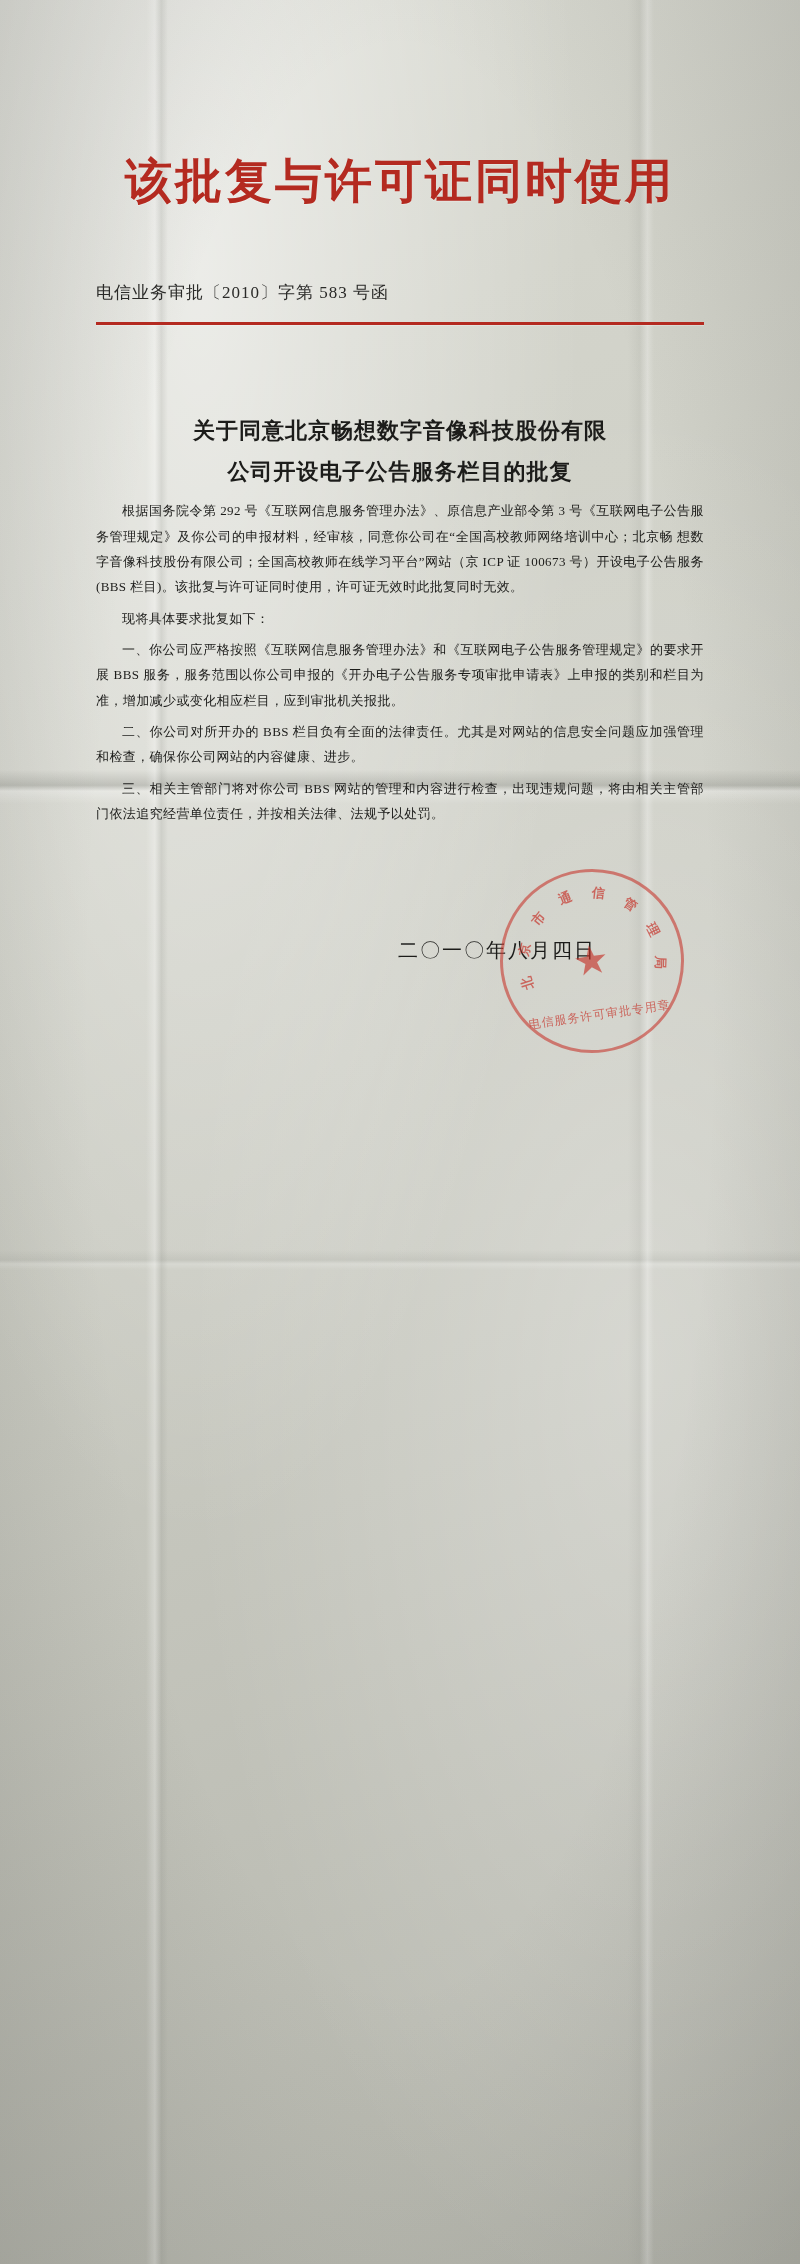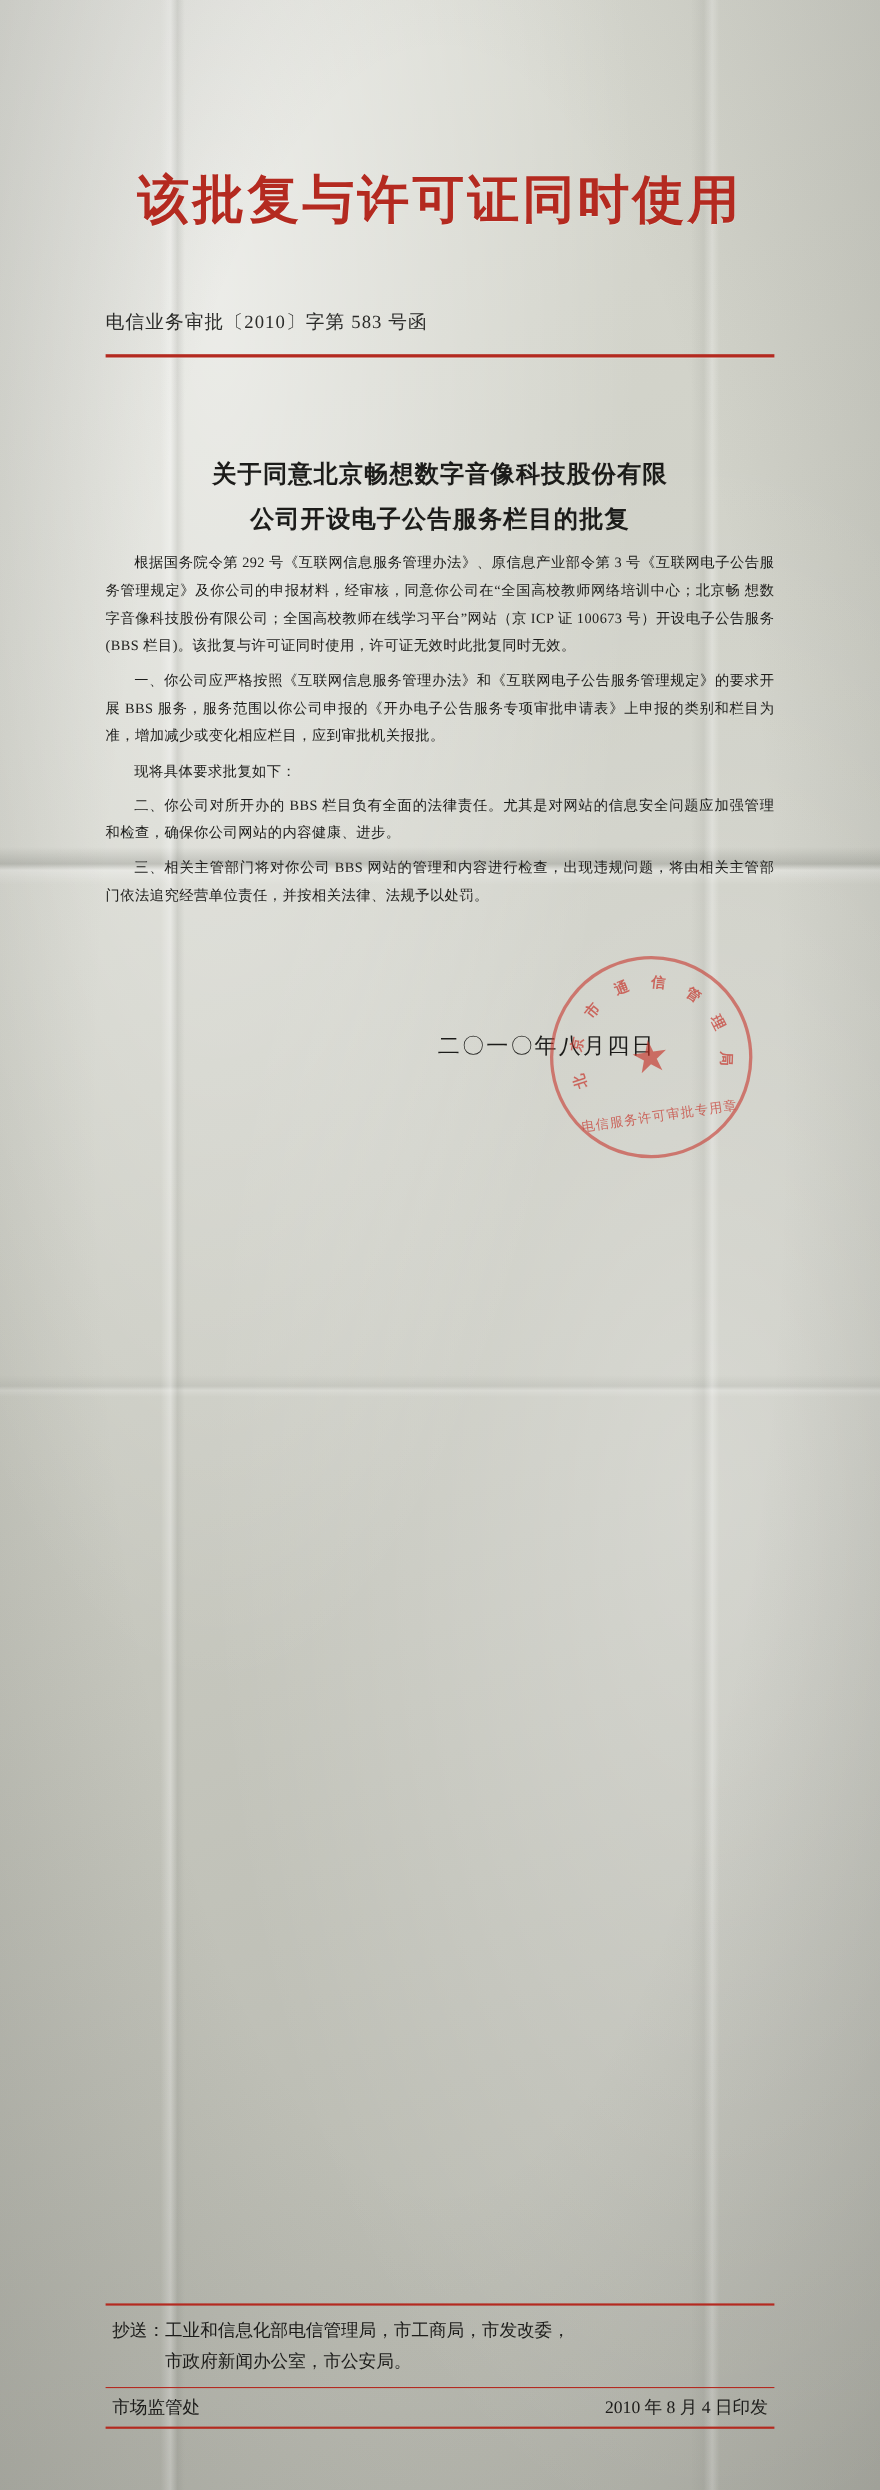--- a/index.html
+++ b/index.html
@@ -209,22 +209,22 @@
 
     <div class="red-rule"></div>
 
     <div class="subject">
       <div>关于同意北京畅想数字音像科技股份有限</div>
       <div>公司开设电子公告服务栏目的批复</div>
     </div>
 
 
     <p class="body-text">根据国务院令第 292 号《互联网信息服务管理办法》、原信息产业部令第 3 号《互联网电子公告服务管理规定》及你公司的申报材料，经审核，同意你公司在“全国高校教师网络培训中心；北京畅 想数字音像科技股份有限公司；全国高校教师在线学习平台”网站（京 ICP 证 100673 号）开设电子公告服务(BBS 栏目)。该批复与许可证同时使用，许可证无效时此批复同时无效。</p>
+    <p class="body-text">现将具体要求批复如下：</p>
     <p class="body-text">一、你公司应严格按照《互联网信息服务管理办法》和《互联网电子公告服务管理规定》的要求开展 BBS 服务，服务范围以你公司申报的《开办电子公告服务专项审批申请表》上申报的类别和栏目为准，增加减少或变化相应栏目，应到审批机关报批。</p>
-    <p class="body-text">现将具体要求批复如下：</p>
     <p class="body-text sect2">二、你公司对所开办的 BBS 栏目负有全面的法律责任。尤其是对网站的信息安全问题应加强管理和检查，确保你公司网站的内容健康、进步。</p>
     <p class="body-text">三、相关主管部门将对你公司 BBS 网站的管理和内容进行检查，出现违规问题，将由相关主管部门依法追究经营单位责任，并按相关法律、法规予以处罚。</p>
 
     <div class="date-line">
       <span>二〇一〇年八月四日</span>
       <div class="seal">
         <div class="ring-text">
             <span style="transform: translate(-66.9669px, 11.8081px) rotate(-100deg) translate(-50%, -50%);">北</span>
             <span style="transform: translate(-64.4591px, -21.6571px) rotate(-71.4286deg) translate(-50%, -50%);">京</span>
             <span style="transform: translate(-46.2517px, -49.8475px) rotate(-42.8571deg) translate(-50%, -50%);">市</span>
@@ -234,31 +234,15 @@
             <span style="transform: translate(64.4591px, -21.6571px) rotate(71.4286deg) translate(-50%, -50%);">理</span>
             <span style="transform: translate(66.9669px, 11.8081px) rotate(100deg) translate(-50%, -50%);">局</span>
           </div>
         <div class="star">★</div>
         <div class="bottom-text">电信服务许可审批专用章</div>
       </div>
     </div>
 
   </div>
 
-  <div class="footer">
-    <div class="rule"></div>
-    <div class="cc">
-      <div class="cc-label">抄送：</div>
-      <div class="cc-body">
-        <div>工业和信息化部电信管理局，市工商局，市发改委，</div>
-        <div>市政府新闻办公室，市公安局。</div>
-      </div>
-    </div>
-    <div class="last-rule"></div>
-    <div class="bottom-row">
-      <span>市场监管处</span>
-      <span>2010 年 8 月 4 日印发</span>
-    </div>
-    <div class="bottom-rule"></div>
-  </div>
 
   <div class="vignette"></div>
 </div>
 
 </body></html>

